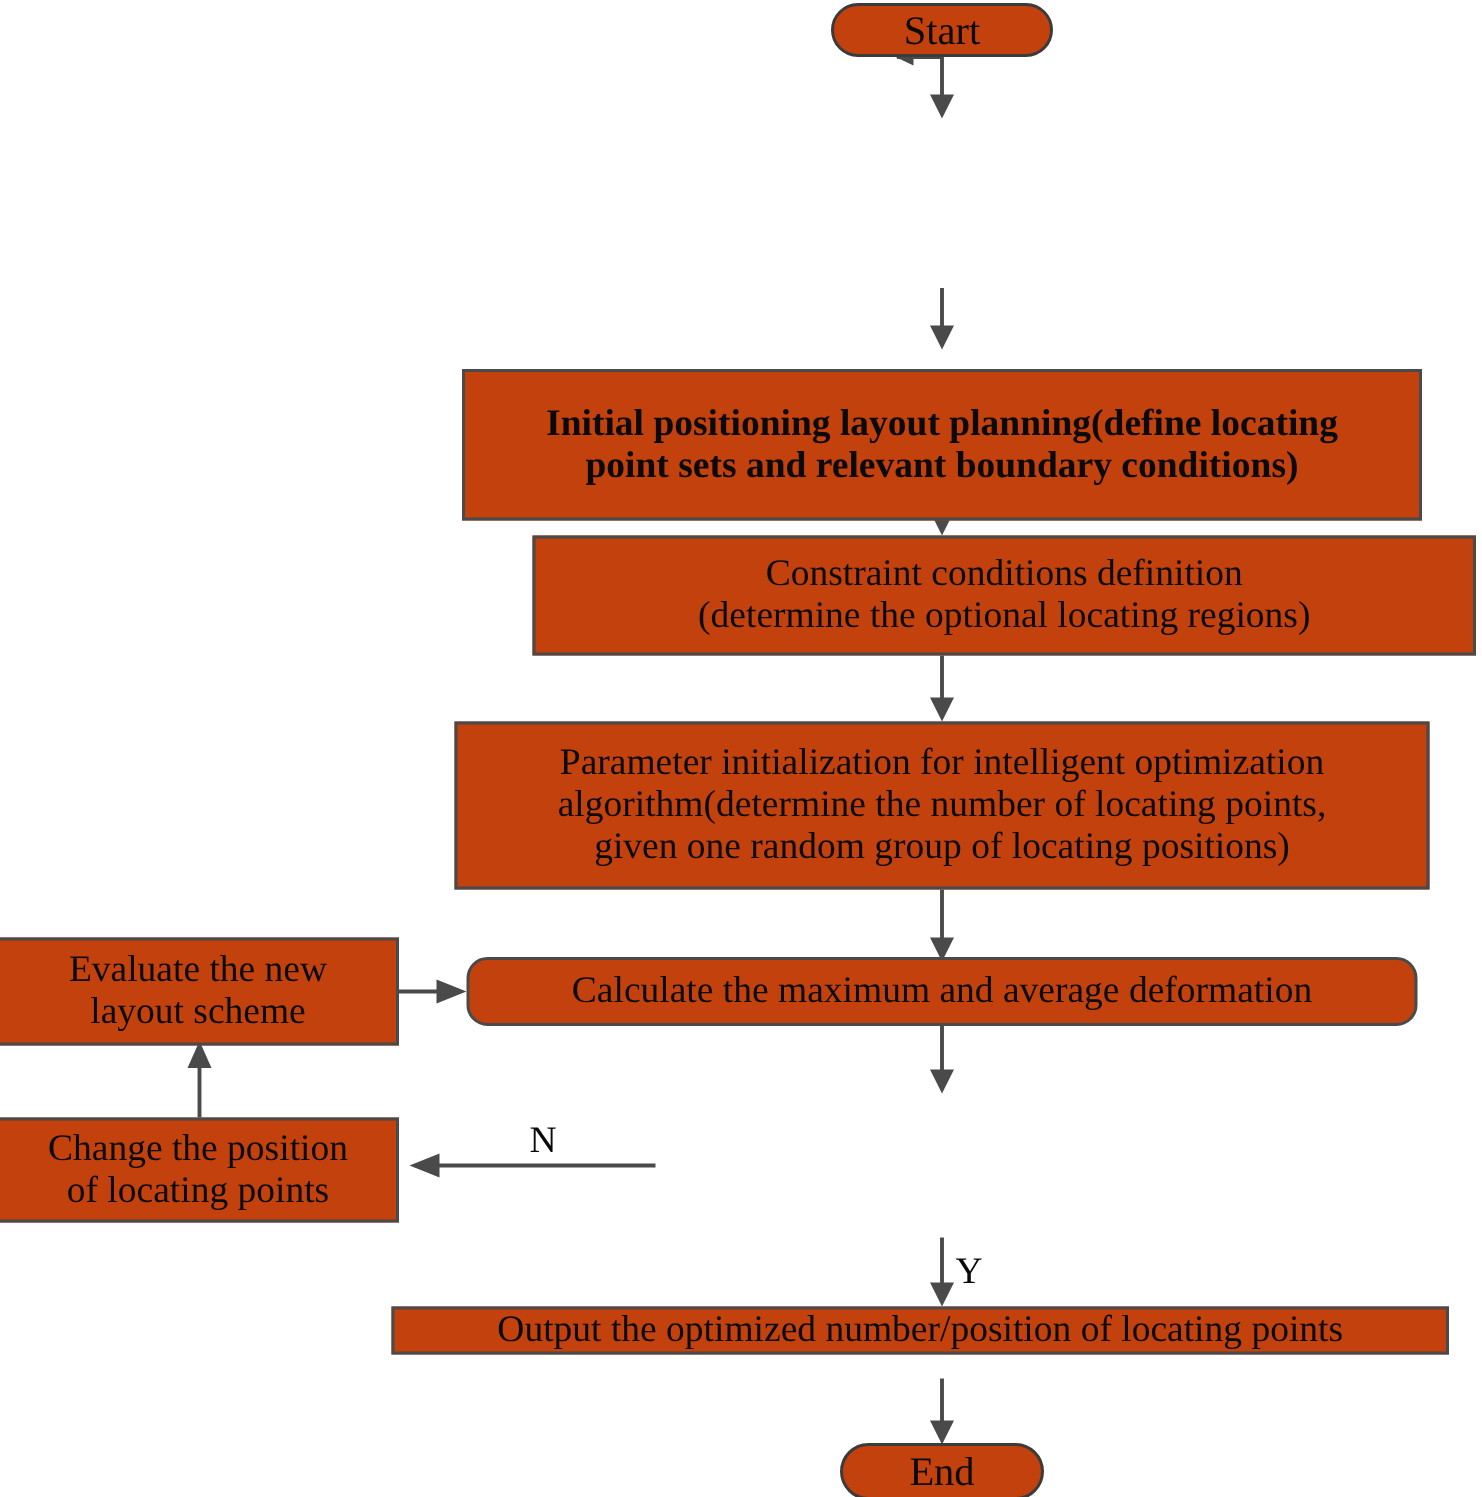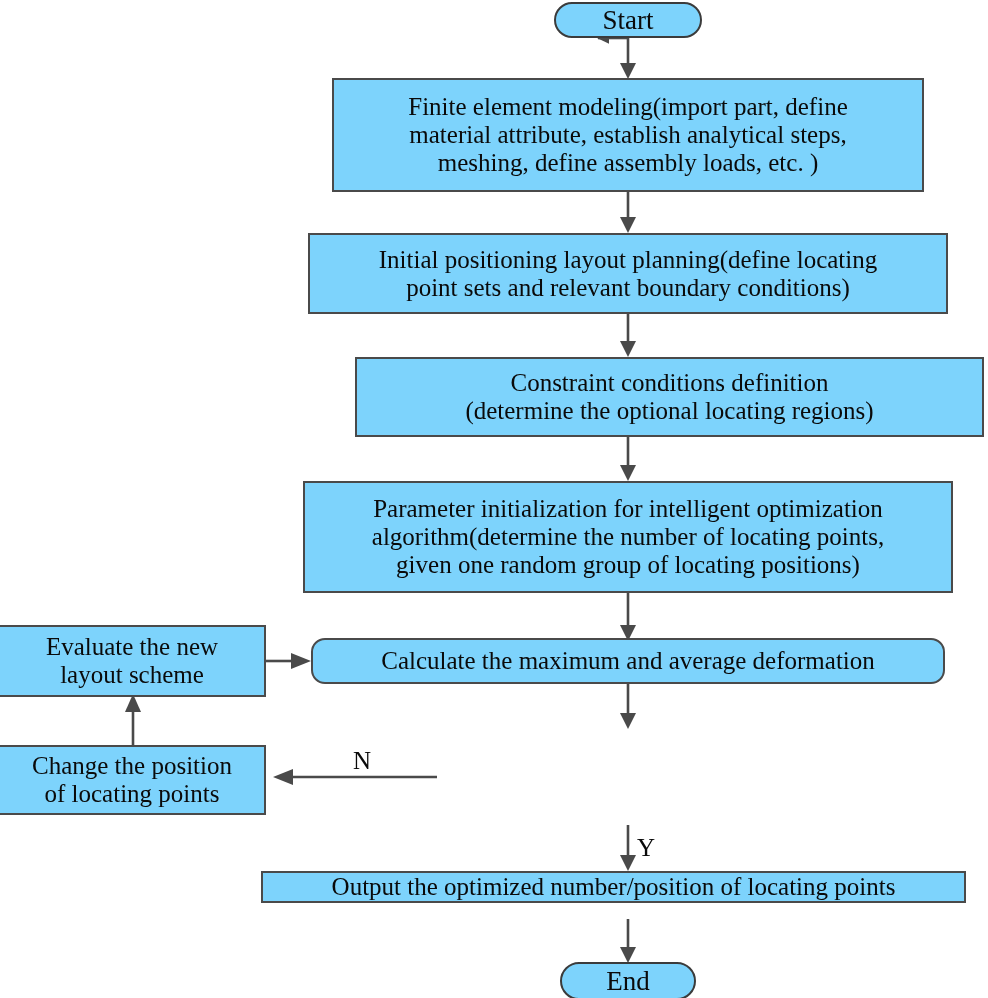--- a/index.html
+++ b/index.html
@@ -16,21 +16,21 @@
     overflow: hidden;
   }
   .node {
     position: absolute;
     box-sizing: border-box;
     display: flex;
     align-items: center;
     justify-content: center;
     text-align: center;
     color: #0a0a0a;
-    background: #7dd3fc;
+    background: #c2410c;
   }
   .rect {
     border: 2px solid #4a4a4a;
   }
   .terminal {
     border: 2px solid #3b3b3b;
     border-radius: 22px;
   }
   .node-text {
     display: block;
@@ -131,27 +131,22 @@
     <g stroke="#4a4a4a" stroke-width="2.6" fill="#4a4a4a">
       <line x1="266" y1="661" x2="294" y2="661"></line>
       <polygon points="291,653 291,669 311,661" stroke="none"></polygon>
     </g>
   </svg>
 
   <div class="node terminal" style="left:554px; top:2px; width:148px; height:36px; font-size:27px;">
     <span class="node-text">Start</span>
   </div>
 
-  <div class="node rect" style="left:332px; top:78px; width:592px; height:114px; font-size:25px;">
-    <span class="node-text">Finite element modeling(import part, define
-material attribute, establish analytical steps,
-meshing, define assembly loads, etc. )</span>
-  </div>
 
-  <div class="node rect" style="left:308px; top:233px; width:640px; height:81px; font-size:25px;">
+  <div class="node rect" style="left:308px; top:246px; width:640px; height:101px; font-size:25px;font-weight:bold;">
     <span class="node-text">Initial positioning layout planning(define locating
 point sets and relevant boundary conditions)</span>
   </div>
 
   <div class="node rect" style="left:355px; top:357px; width:629px; height:80px; font-size:25px;">
     <span class="node-text">Constraint conditions definition
 (determine the optional locating regions)</span>
   </div>
 
   <div class="node rect" style="left:303px; top:481px; width:650px; height:112px; font-size:25px;">

